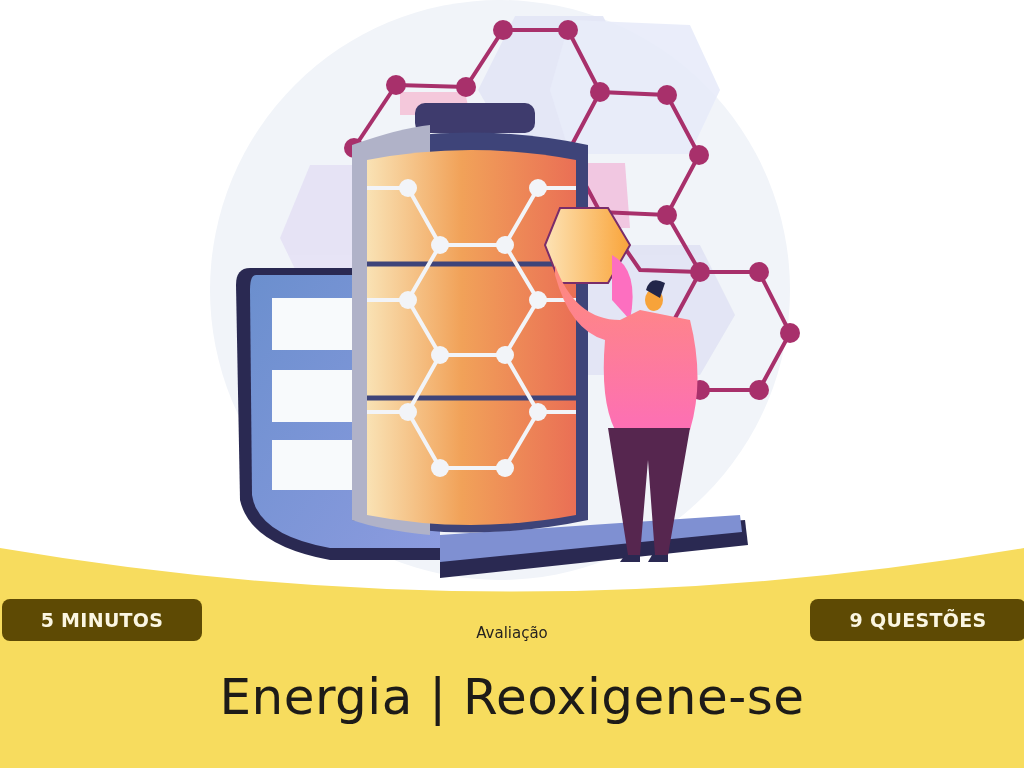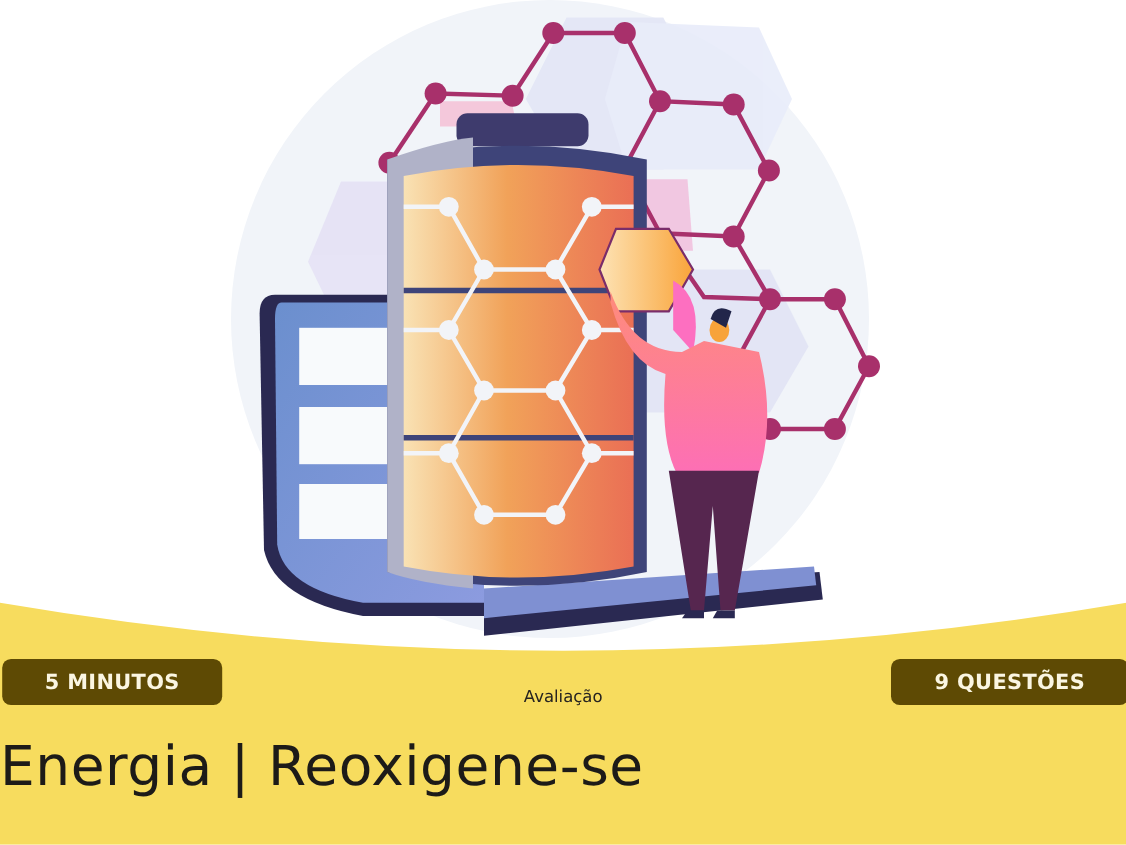--- a/index.html
+++ b/index.html
@@ -3,21 +3,21 @@
 <meta charset="utf-8">
 <style>
   html, body { margin:0; padding:0; }
   body { width:1024px; height:768px; overflow:hidden; background:#ffffff; position:relative; font-family:"DejaVu Sans", sans-serif; }
   .illus { position:absolute; left:0; top:0; width:1024px; height:600px; }
   .band { position:absolute; left:0; top:0; width:1024px; height:768px; pointer-events:none; }
   .badge { position:absolute; top:599px; height:42px; background:#5e4a04; color:#fbf6e2; border-radius:8px; font-weight:bold; font-size:19px; line-height:42px; text-align:center; letter-spacing:0.3px; }
   .badge.left { left:2px; width:200px; }
   .badge.right { left:810px; width:216px; }
   .subtitle { position:absolute; top:624px; left:0; width:1024px; text-align:center; font-size:15px; color:#262320; }
-  .title { position:absolute; top:668px; left:0; width:1024px; text-align:left; font-size:50px; color:#1d1b18; letter-spacing:0.5px; }
+  .title { position:absolute; top:668px; left:0; width:1024px; text-align:center; font-size:50px; color:#1d1b18; letter-spacing:0.5px; }
 </style>
 </head>
 <body>
 
 <svg class="illus" viewBox="0 0 1024 600" xmlns="http://www.w3.org/2000/svg">
   <defs>
     <linearGradient id="batt" x1="0" x2="1" y1="0" y2="0">
       <stop offset="0" stop-color="#f9e2b4"></stop>
       <stop offset="0.45" stop-color="#f1a259"></stop>
       <stop offset="1" stop-color="#ea6f55"></stop>

